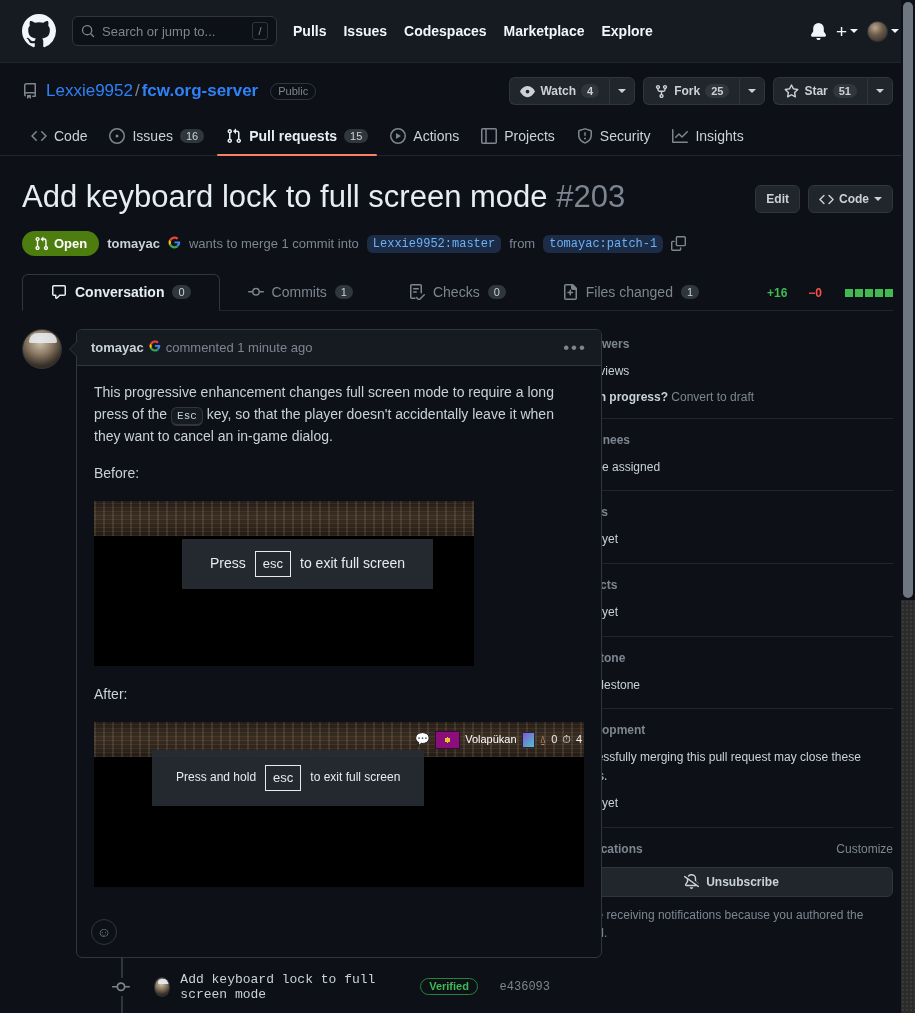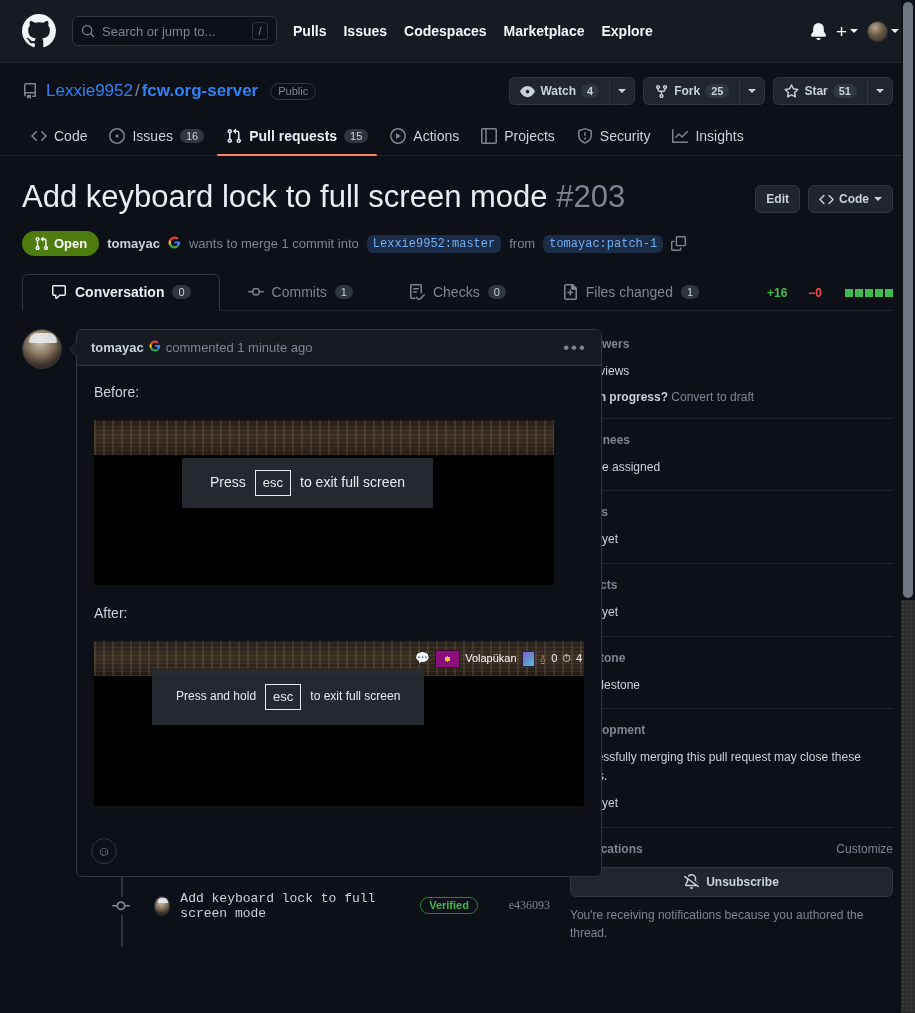--- a/index.html
+++ b/index.html
@@ -193,21 +193,21 @@
   .c-head .uname { font-weight: bold; color: #c9d1d9; }
   .dots { margin-left: auto; color: #7d8590; font-size: 17px; letter-spacing: 2px; line-height: 1; }
   .c-body { padding: 16px 17px 10px; font-size: 14px; line-height: 1.55; color: #c9d1d9; }
   .c-body p { margin-bottom: 16px; }
   .kbd {
     font-family: "Liberation Mono", monospace; font-size: 11px;
     background: #161b22; border: 1px solid #30363d; border-bottom-width: 2px;
     border-radius: 6px; padding: 2px 5px; color: #c9d1d9; white-space: nowrap;
   }
   .shot {
-    width: 460px; height: 165px; background: #000;
+    width: 380px; height: 165px; background: #000;
     margin: 4px 0 18px; position: relative; overflow: hidden;
   }
   .shot.wide { width: 490px; }
   .shot .woodbar {
     position: absolute; left: 0; right: 0; top: 0; height: 35px;
     background:
       repeating-linear-gradient(90deg, rgba(255,225,180,.10) 0 2px, rgba(0,0,0,0) 2px 9px),
       repeating-linear-gradient(0deg, rgba(255,200,150,.07) 0 1px, rgba(0,0,0,0) 1px 4px),
       linear-gradient(180deg, #241d17 0%, #3a2e23 45%, #241c15 100%);
   }
@@ -259,21 +259,21 @@
   }
   .tl-avatar::after {
     content: ""; position: absolute; left: 3px; top: 1px; width: 14px; height: 5px;
     background: #e9edf2; border-radius: 8px 8px 2px 2px; opacity: .9;
   }
   .tl-msg { font-family: "Liberation Mono", monospace; font-size: 13px; color: #c9d1d9; }
   .verified {
     margin-left: auto; border: 1px solid #238636; color: #3fb950;
     border-radius: 20px; font-size: 11px; padding: 1px 8px 2px; font-weight: bold;
   }
-  .sha { font-family: Liberation Serif, serif; font-size: 12px; color: #7d8590; width: 78px; text-align: right; }
+  .sha { font-family: Liberation Mono, monospace; font-size: 12px; color: #7d8590; width: 78px; text-align: right; }
 
   
   .side-sec { padding: 0 0 14px; border-bottom: 1px solid #21262d; margin-bottom: 14px; }
   .side-sec:last-child { border-bottom: none; }
   .side-title {
     font-size: 12px; font-weight: bold; color: #7d8590;
     display: flex; align-items: center; margin-bottom: 11px;
   }
   .side-title .link { margin-left: auto; color: #7d8590; font-weight: normal; }
   .side-val { font-size: 12px; color: #c9d1d9; line-height: 1.55; }
@@ -558,20 +558,25 @@
                   <path fill="#34A853" d="M24 46c5.9 0 10.9-2 14.5-5.3l-6.9-5.3c-1.9 1.3-4.3 2.2-7.6 2.2-5.8 0-10.7-3.8-12.5-9.1l-7.1 5.5C8.1 41.1 15.4 46 24 46z"></path>
                   <path fill="#FBBC05" d="M11.5 28.5c-.5-1.4-.7-2.9-.7-4.5s.3-3.1.7-4.5l-7.1-5.5C2.9 17 2 20.4 2 24s.9 7 2.4 10l7.1-5.5z"></path>
                   <path fill="#EA4335" d="M24 10.2c4.1 0 6.9 1.8 8.5 3.3l6.1-6C34.9 4.1 29.9 2 24 2 15.4 2 8.1 6.9 4.4 14l7.1 5.5c1.8-5.3 6.7-9.3 12.5-9.3z"></path>
                 </svg>
             </span>
             <span>commented 1 minute ago</span>
             <span class="dots">•••</span>
           </div>
 
           <div class="c-body">
+            <p>
+              <span>This progressive enhancement changes full screen mode to require a long press of the</span>
+              <span class="kbd">Esc</span>
+              <span>key, so that the player doesn't accidentally leave it when they want to cancel an in-game dialog.</span>
+            </p>
 
             <p>Before:</p>
 
             <div class="shot shot1">
               <div class="woodbar"></div>
               <div class="toast">
                 <span>Press</span>
                 <span class="esc-key">esc</span>
                 <span>to exit full screen</span>
               </div>

